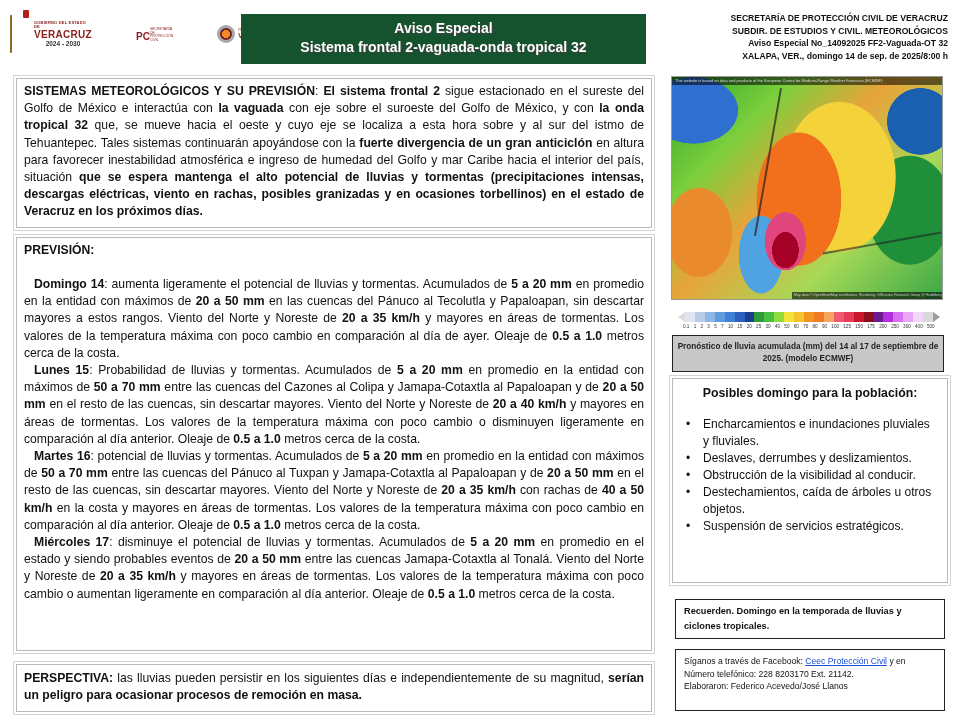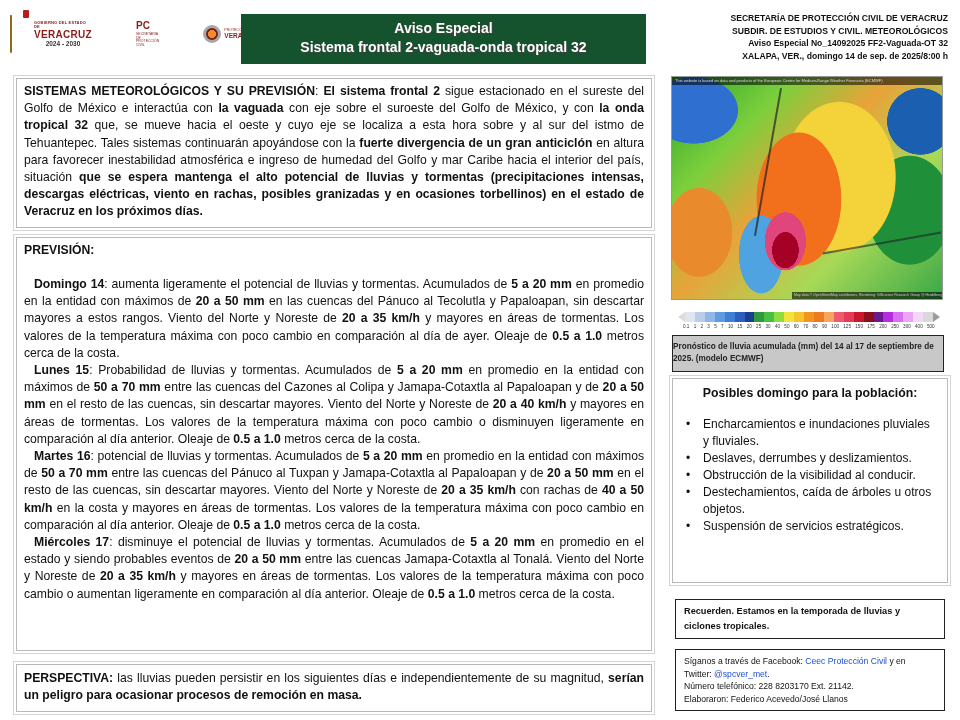--- a/index.html
+++ b/index.html
@@ -8,21 +8,21 @@
 
   
   .logos { position: absolute; left: 10px; top: 10px; width: 225px; height: 48px; display: flex; align-items: center; gap: 22px; }
   .shield { width: 30px; height: 38px; border-radius: 8px 8px 14px 14px; background: radial-gradient(circle at 50% 55%, #6aa84f 0 35%, #c9a227 36% 60%, #8a1c1c 61% 100%); border: 1px solid #8a6d1c; position: relative; }
   .shield::before { content: ""; position: absolute; left: 12px; top: -6px; width: 6px; height: 8px; background: #b71c1c; border-radius: 1px; }
   .gob { display: flex; flex-direction: column; align-items: center; line-height: 1; }
   .gob .l1 { font-size: 4px; color: #8a1c1c; font-weight: bold; letter-spacing: .2px; }
   .gob .l2 { font-size: 10px; color: #8a1c1c; font-weight: bold; letter-spacing: .3px; margin-top: 1px; }
   .gob .l3 { font-size: 6.5px; color: #333; font-weight: bold; margin-top: 1px; }
   .vsep { width: 1px; height: 26px; background: #c9b8a0; }
-  .pc { display: flex; flex-direction: column; line-height: 1; }
+  .pc { display: flex; line-height: 1; align-items: flex-end; }
   .pc .l1 { font-size: 10px; font-weight: bold; color: #8a1c1c; }
   .pc .l2 { font-size: 3.5px; color: #8a1c1c; margin-top: 2px; }
   .pcv { display: flex; align-items: center; gap: 3px; }
   .pcv .circle { width: 18px; height: 18px; border-radius: 50%; border: 3px solid #a8a8a8; background: radial-gradient(circle, #f28c28 0 45%, #7a1f1f 46% 100%); }
   .pcv .txt { display: flex; flex-direction: column; line-height: 1; }
   .pcv .txt .s { font-size: 3.5px; color: #8a1c1c; }
   .pcv .txt .b { font-size: 6.5px; font-weight: bold; color: #8a1c1c; }
 
   .title-box { position: absolute; left: 241px; top: 14px; width: 405px; height: 50px; background: #14532d; color: #fff; text-align: center; font-weight: bold; font-size: 14px; line-height: 19px; padding-top: 5px; text-shadow: 1px 1px 1px #444; }
   .title-box div { font-family: "Liberation Sans", sans-serif; }
@@ -61,31 +61,31 @@
   .map .credit { position: absolute; right: 0; bottom: 0; height: 7px; width: 150px; background: rgba(0,0,0,.6); color: #ccc; font-size: 3.5px; line-height: 7px; padding-left: 2px; white-space: nowrap; overflow: hidden; }
 
   .scale { position: absolute; left: 678px; top: 312px; width: 262px; }
   .scale .bar { display: flex; height: 10px; align-items: center; }
   .scale .cap { width: 0; height: 0; border-top: 5px solid transparent; border-bottom: 5px solid transparent; }
   .scale .cap.l { border-right: 7px solid #dcdcdc; }
   .scale .cap.r { border-left: 7px solid #9c9c9c; }
   .scale .sw { flex: 1; height: 10px; }
   .scale .labels { display: flex; justify-content: space-between; font-size: 4.6px; color: #333; margin-top: 2px; padding: 0 5px; }
 
-  .caption { position: absolute; left: 672px; top: 335px; width: 272px; height: 37px; background: #c8c8c8; border: 1px solid #222; text-align: left; font-size: 8.2px; font-weight: bold; line-height: 12px; padding-top: 5px; color: #222; }
+  .caption { position: absolute; left: 672px; top: 335px; width: 272px; height: 37px; background: #c8c8c8; border: 1px solid #222; text-align: center; font-size: 8.2px; font-weight: bold; line-height: 12px; padding-top: 5px; color: #222; }
 
   .impacts { position: absolute; left: 672px; top: 378px; width: 276px; height: 205px; padding: 6px 8px; font-size: 12px; line-height: 17px; }
   .impacts .head { font-weight: bold; text-align: center; margin-bottom: 14px; font-size: 12.3px; }
   .impacts ul { list-style: none; }
   .impacts li { position: relative; padding-left: 22px; }
   .impacts li::before { content: "•"; position: absolute; left: 5px; top: 0; }
 
   .remember { position: absolute; left: 675px; top: 599px; width: 270px; height: 40px; border: 1px solid #222; padding: 4px 8px; font-size: 9.2px; font-weight: bold; line-height: 15px; }
   .contact { position: absolute; left: 675px; top: 649px; width: 270px; height: 62px; border: 1px solid #222; padding: 5px 8px; font-size: 8.6px; line-height: 12.5px; }
-  .contact a { color: #1a4fd6; }
+  .contact a { color: #1a4fd6; text-decoration: underline; }
 </style>
 </head>
 <body>
 
 <div class="logos">
   <div class="shield"></div>
   <div class="gob">
     <span class="l1">GOBIERNO DEL ESTADO DE</span>
     <span class="l2">VERACRUZ</span>
     <span class="l3">2024 - 2030</span>
@@ -206,20 +206,19 @@
   <div class="head">Posibles domingo para la población:</div>
   <ul>
     <li>Encharcamientos e inundaciones pluviales y fluviales.</li>
     <li>Deslaves, derrumbes y deslizamientos.</li>
     <li>Obstrucción de la visibilidad al conducir.</li>
     <li>Destechamientos, caída de árboles u otros objetos.</li>
     <li>Suspensión de servicios estratégicos.</li>
   </ul>
 </div>
 
-<div class="remember">Recuerden. Estamos en la temporada de lluvias y ciclones tropicales.</div>
+<div class="remember">Recuerden. Domingo en la temporada de lluvias y ciclones tropicales.</div>
 
 <div class="contact">
   <div><span>Síganos a través de Facebook: </span><a>Ceec Protección Civil</a><span> y en</span></div>
-  <div><span>Twitter: </span><a>@spcver_met</a><span>.</span></div>
   <div>Número telefónico:  228 8203170 Ext. 21142.</div>
   <div>Elaboraron: Federico Acevedo/José Llanos</div>
 </div>
 
 </body></html>

